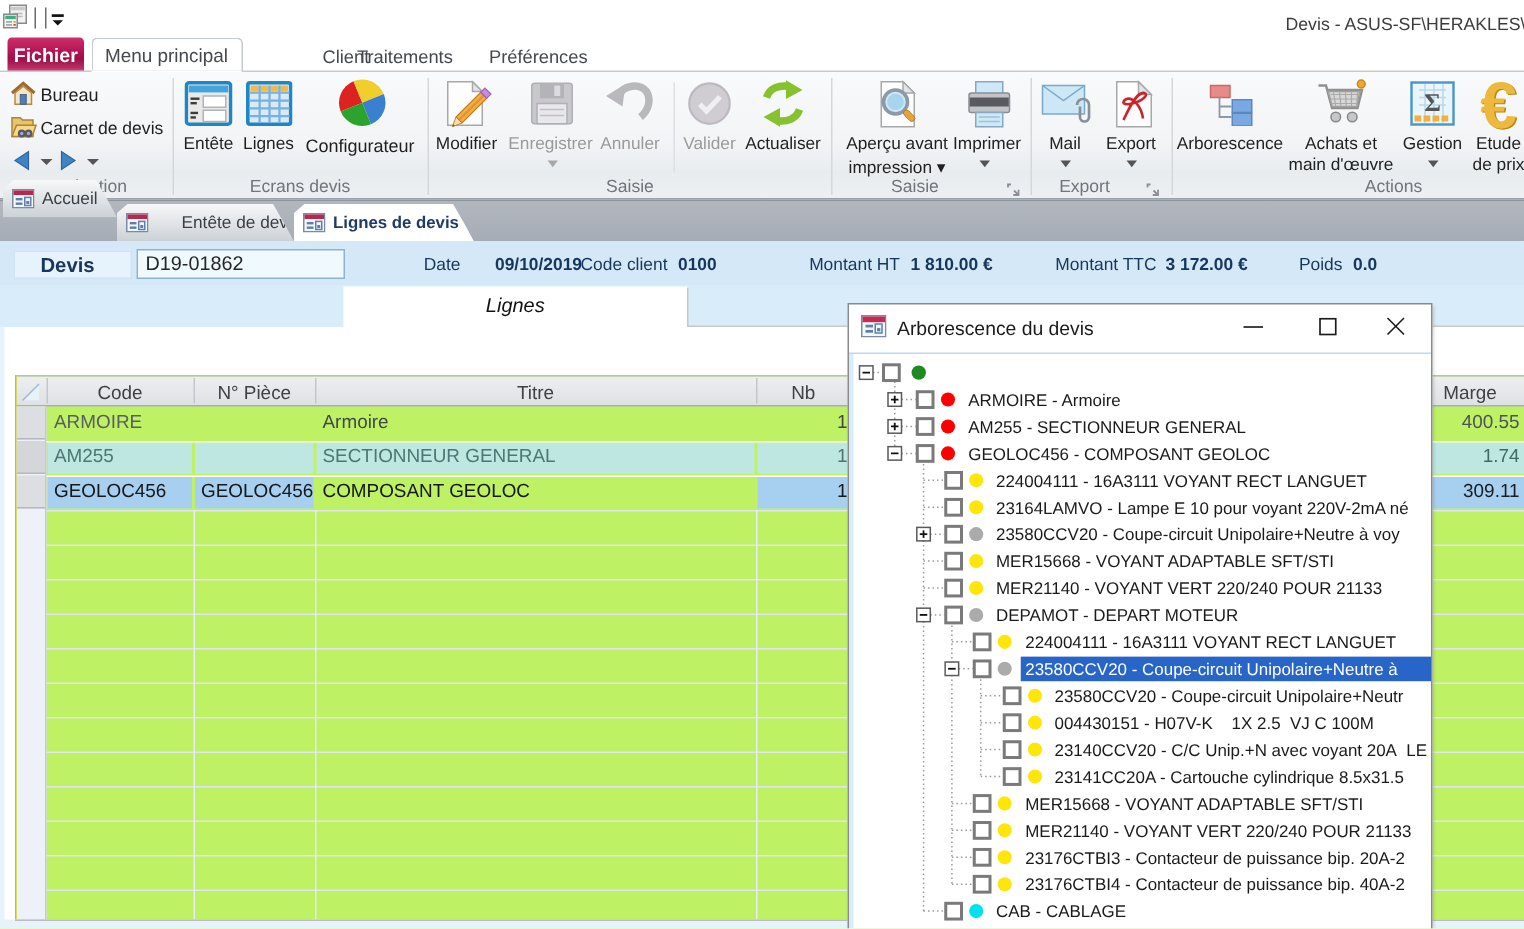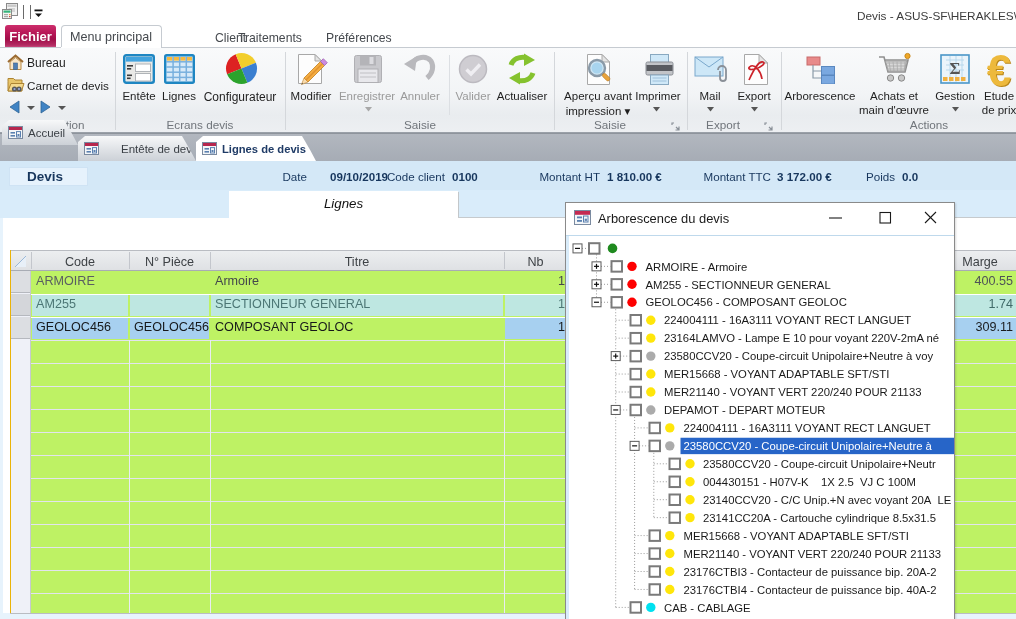--- a/index.html
+++ b/index.html
@@ -293,20 +293,21 @@
 
 <div class="abs" style="left:0;top:161px;width:1016px;height:458px;background:#e7f3fc;"></div>
 <div class="abs" style="left:0;top:161px;width:1016px;height:29px;background:#d4e8f7;"></div>
 <div class="abs" style="left:0;top:190px;width:1016px;height:28px;background:#d9ecfa;"></div>
 <div class="abs" style="left:458px;top:191.5px;width:1px;height:26.5px;background:#c3c7ca;"></div>
 <div class="abs" style="left:458px;top:217.3px;width:558px;height:1px;background:#c6cacd;"></div>
 <div class="abs" style="left:3px;top:218px;width:1013px;height:395px;background:#fff;"></div>
 
 <div class="abs" style="left:9px;top:166.5px;width:79px;height:19px;background:#e6f2fc;border:1px solid #cfe3f4;box-sizing:border-box;"></div>
 <div class="lbl" style="left:27px;top:169px;font-size:13.5px;color:#17365d;font-weight:bold;">Devis</div>
+<div class="abs" style="left:91px;top:166px;width:139px;height:20px;background:#eff9fe;border:1px solid #8db2cc;box-sizing:border-box;font-size:13.2px;color:#262626;line-height:18px;padding-left:5px;">D19-01862</div>
 <div class="dlab" style="left:207px;width:100px;">Date</div>
 <div class="dval" style="left:330px;">09/10/2019</div>
 <div class="dlab" style="left:345px;width:100px;">Code client</div>
 <div class="dval" style="left:452px;">0100</div>
 <div class="dlab" style="left:500px;width:100px;">Montant HT</div>
 <div class="dval" style="left:607px;">1 810.00 €</div>
 <div class="dlab" style="left:671px;width:100px;">Montant TTC</div>
 <div class="dval" style="left:777px;">3 172.00 €</div>
 <div class="dlab" style="left:795px;width:100px;">Poids</div>
 <div class="dval" style="left:902px;">0.0</div>

